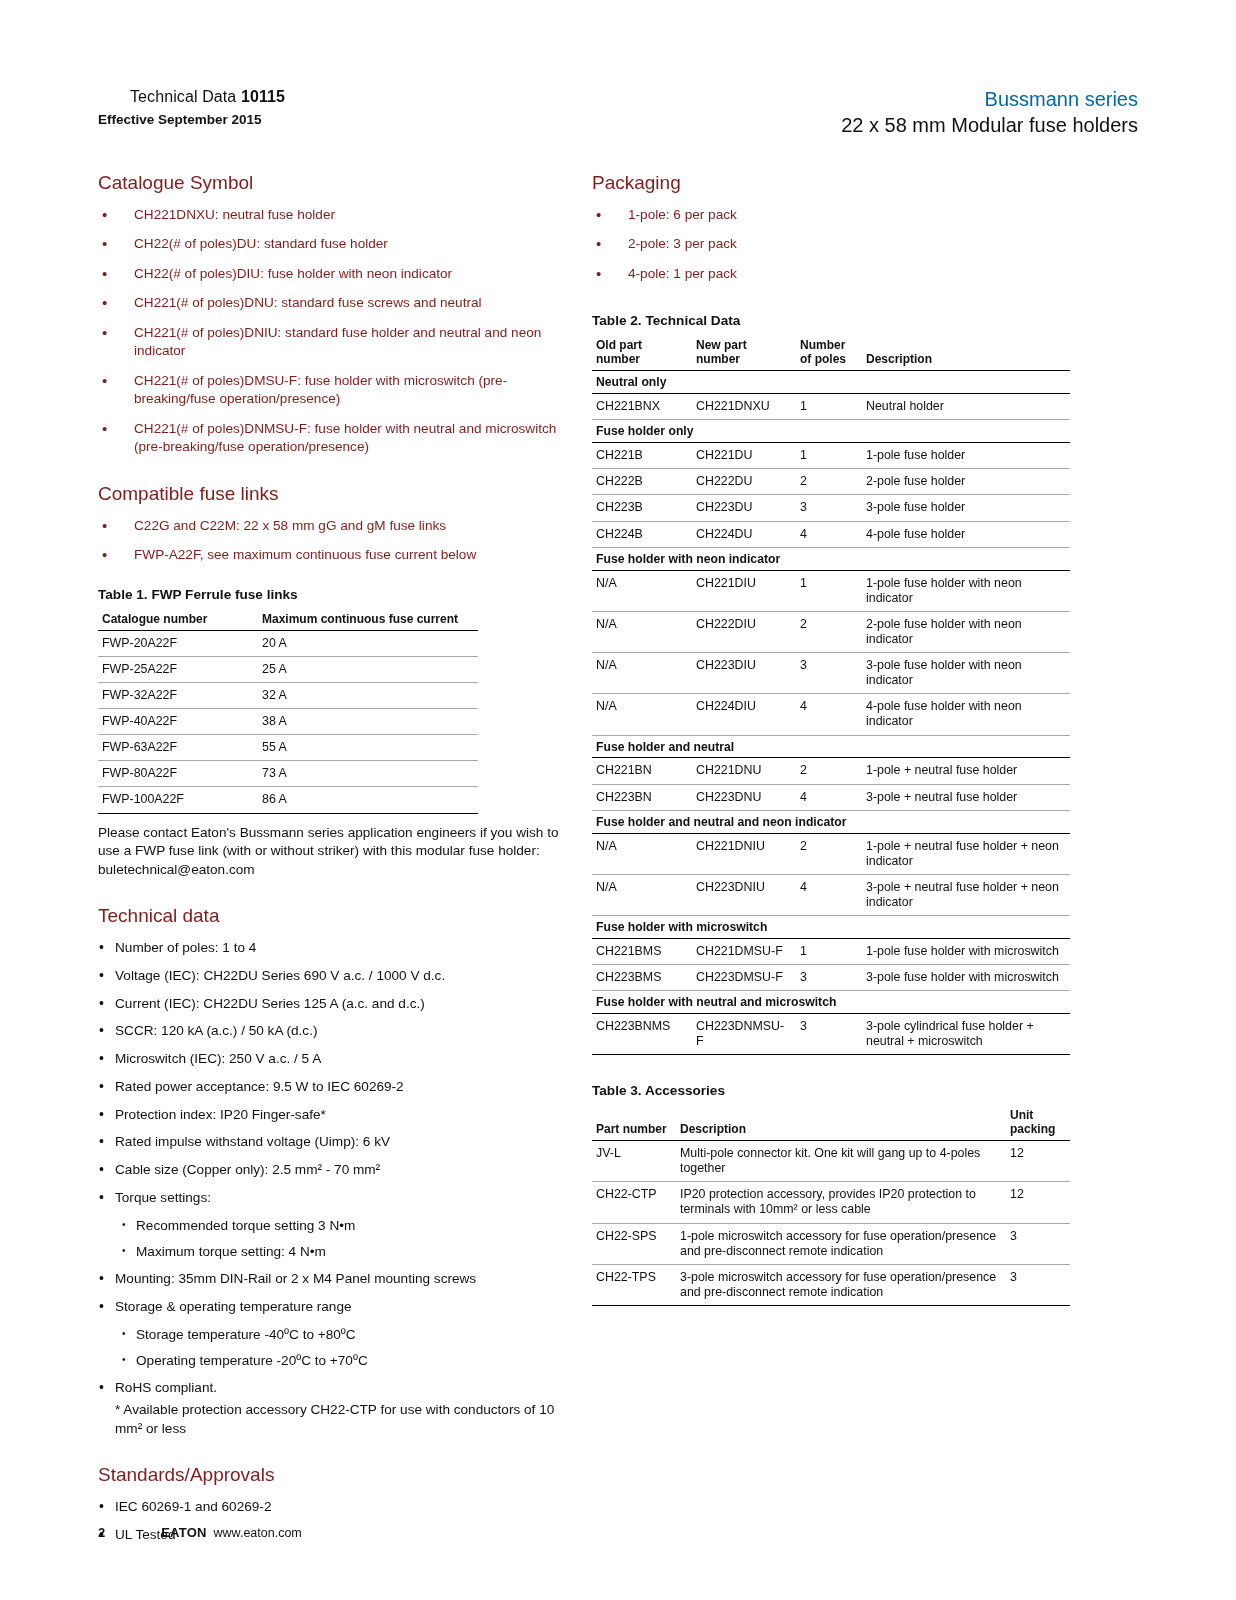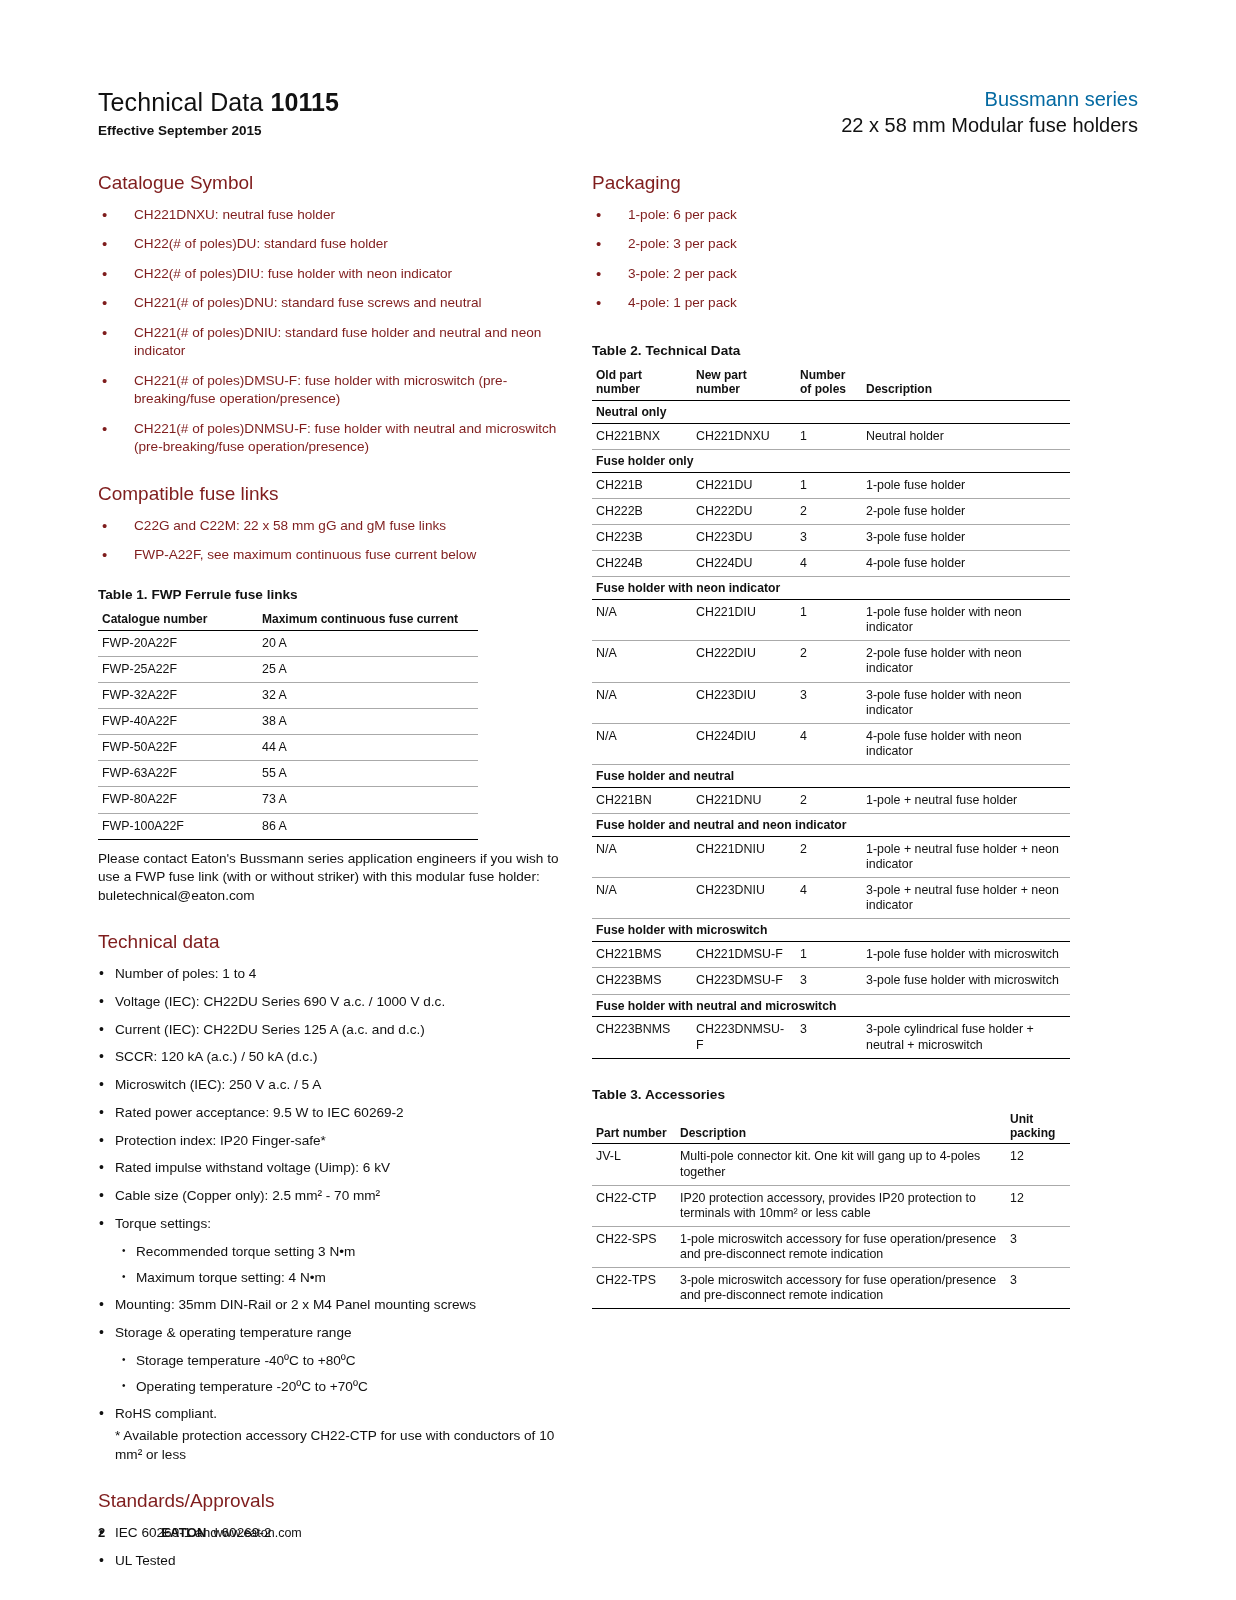--- a/index.html
+++ b/index.html
@@ -25,24 +25,25 @@
   .header {
     position: absolute;
     top: 88px;
     left: 98px;
     right: 98px;
     display: flex;
     justify-content: space-between;
     align-items: flex-start;
   }
   .header-left .title-line {
-    font-size: 25px;
+    font-size: 16px;
     font-weight: 400;
     letter-spacing: 0.1px;
     color: #111;
+    margin-left: 32px;
   }
   .header-left .title-line b {
     font-weight: 700;
   }
   .header-left .effective {
     font-size: 13.5px;
     font-weight: 700;
     margin-top: 6px;
     color: #111;
   }
@@ -271,24 +272,20 @@
         <td>FWP-25A22F</td>
         <td>25 A</td>
       </tr>
       <tr class="line">
         <td>FWP-32A22F</td>
         <td>32 A</td>
       </tr>
       <tr class="line">
         <td>FWP-40A22F</td>
         <td>38 A</td>
-      </tr>
-      <tr class="line">
-        <td>FWP-50A22F</td>
-        <td>44 A</td>
       </tr>
       <tr class="line">
         <td>FWP-63A22F</td>
         <td>55 A</td>
       </tr>
       <tr class="line">
         <td>FWP-80A22F</td>
         <td>73 A</td>
       </tr>
       <tr class="last">
@@ -328,21 +325,20 @@
       <li>UL Tested</li>
     </ul>
   </div>
 
   <div class="col-right">
 
     <h2 class="section">Packaging</h2>
     <ul class="bullets">
       <li>1-pole: 6 per pack</li>
       <li>2-pole: 3 per pack</li>
-      <li>3-pole: 2 per pack</li>
       <li>4-pole: 1 per pack</li>
     </ul>
 
     <div class="tbl-caption" style="margin-top:30px;">Table 2.  Technical Data</div>
     <table class="doc t2">
       <colgroup>
           <col style="width:100px">
           <col style="width:104px">
           <col style="width:66px">
           <col>
@@ -423,20 +419,26 @@
 
       <tr class="group">
         <td colspan="4">Fuse holder and neutral</td>
       </tr>
       <tr class="line">
         <td>CH221BN</td>
         <td>CH221DNU</td>
         <td>2</td>
         <td>1-pole + neutral fuse holder</td>
       </tr>
+      <tr class="line">
+        <td>CH223BN</td>
+        <td>CH223DNU</td>
+        <td>4</td>
+        <td>3-pole + neutral fuse holder</td>
+      </tr>
 
       <tr class="group">
         <td colspan="4">Fuse holder and neutral and neon indicator</td>
       </tr>
       <tr class="line">
         <td>N/A</td>
         <td>CH221DNIU</td>
         <td>2</td>
         <td>1-pole + neutral fuse holder + neon indicator</td>
       </tr>

